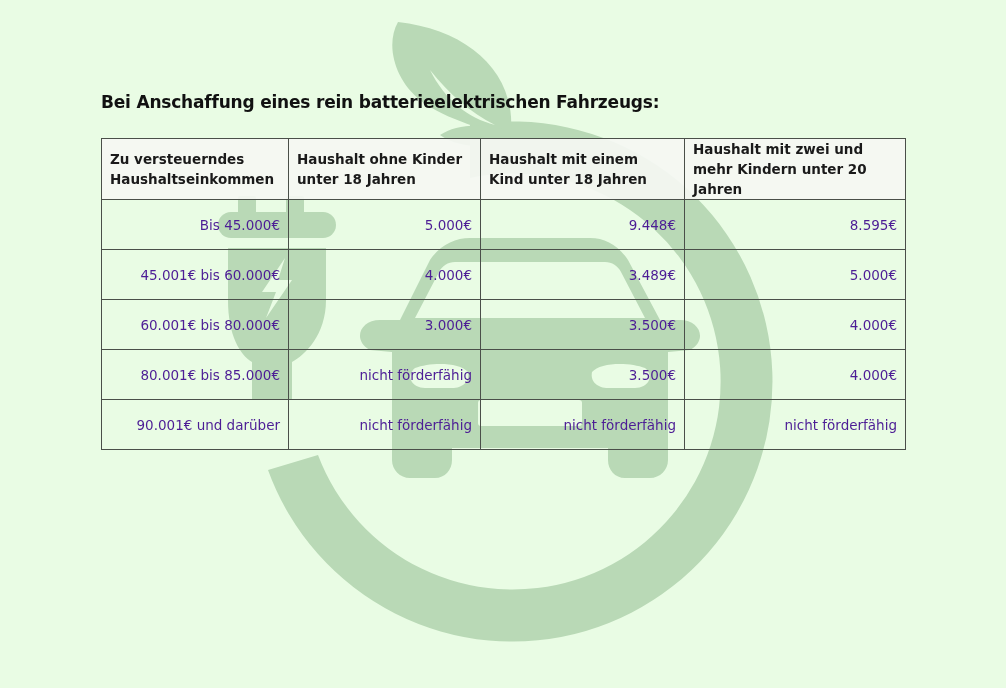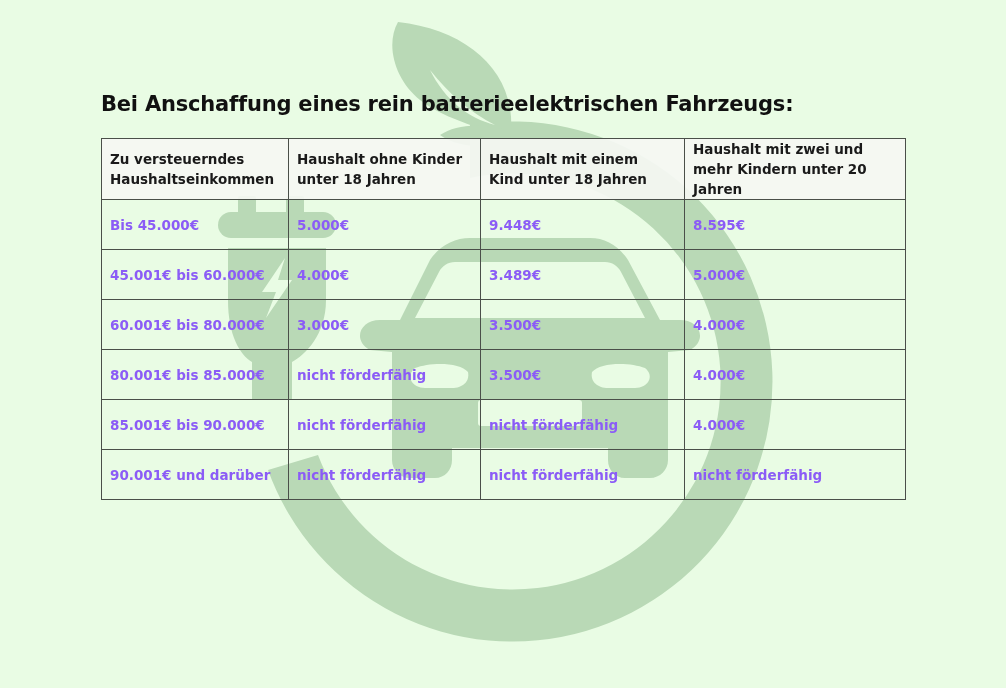--- a/index.html
+++ b/index.html
@@ -27,21 +27,21 @@
       position: absolute;
       left: 101px;
       top: 0;
       z-index: 1;
     }
     h1.title {
       position: absolute;
       left: 0;
       top: 92px;
       margin: 0;
-      font-size: 21px;
+      font-size: 17px;
       font-weight: bold;
       white-space: nowrap;
       letter-spacing: -0.2px;
       color: #111;
     }
     table.grant-table {
       position: absolute;
       left: 0;
       top: 138px;
       border-collapse: collapse;
@@ -60,22 +60,23 @@
       background: rgba(245, 247, 243, 0.92);
       font-weight: bold;
       height: 56px;
       line-height: 20px;
       font-size: 13.5px;
       vertical-align: middle;
     }
     table.grant-table td {
       height: 49px;
       background: transparent;
-      font-weight: bold;
-      color: #8b5cf6;
+      font-weight: normal;
+      color: #4c1d95;
+      text-align: right;
     }
     col.c1 { width: 187px; }
     col.c2 { width: 192px; }
     col.c3 { width: 204px; }
     col.c4 { width: 221px; }
   </style>
 </head>
 <body>
 
 <svg class="watermark" viewBox="0 0 1006 688" xmlns="http://www.w3.org/2000/svg">
@@ -173,26 +174,20 @@
         <td>3.500€</td>
         <td>4.000€</td>
       </tr>
       <tr>
         <td>80.001€ bis 85.000€</td>
         <td>nicht förderfähig</td>
         <td>3.500€</td>
         <td>4.000€</td>
       </tr>
       <tr>
-        <td>85.001€ bis 90.000€</td>
-        <td>nicht förderfähig</td>
-        <td>nicht förderfähig</td>
-        <td>4.000€</td>
-      </tr>
-      <tr>
         <td>90.001€ und darüber</td>
         <td>nicht förderfähig</td>
         <td>nicht förderfähig</td>
         <td>nicht förderfähig</td>
       </tr>
     </tbody>
   </table>
 </div>
 
 </body></html>

